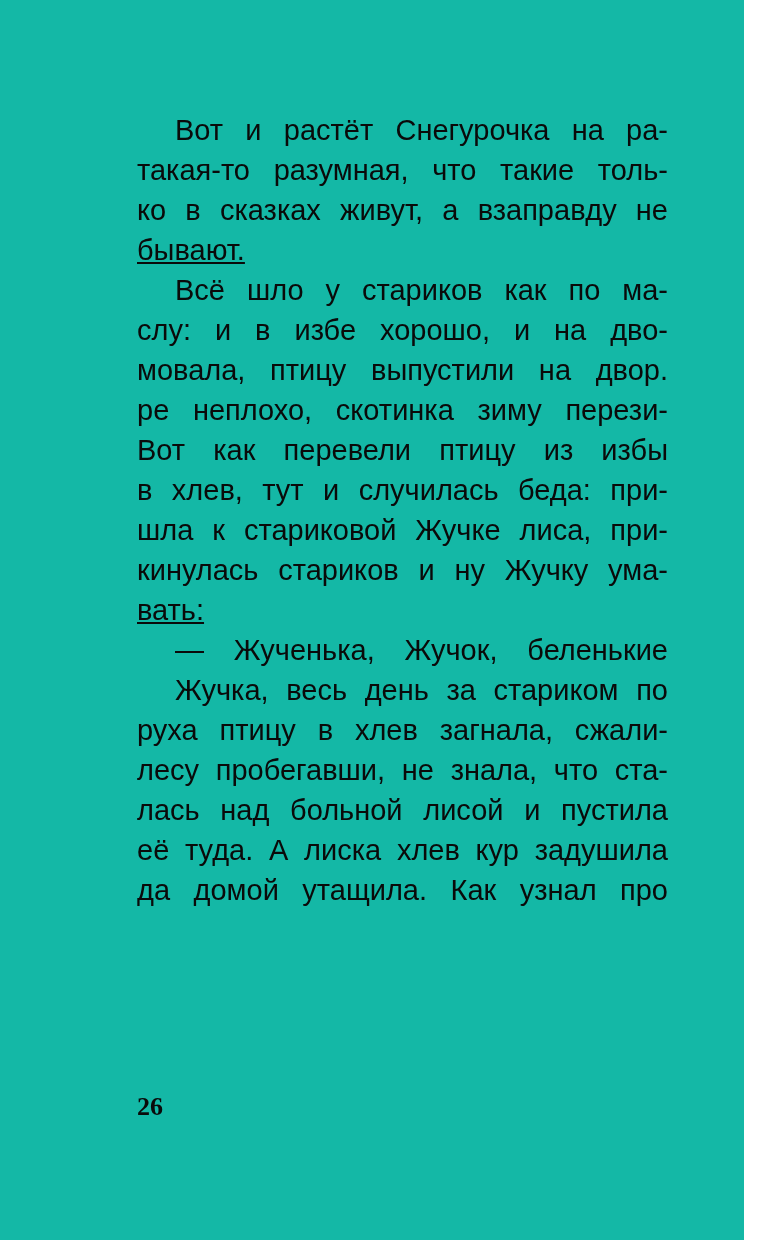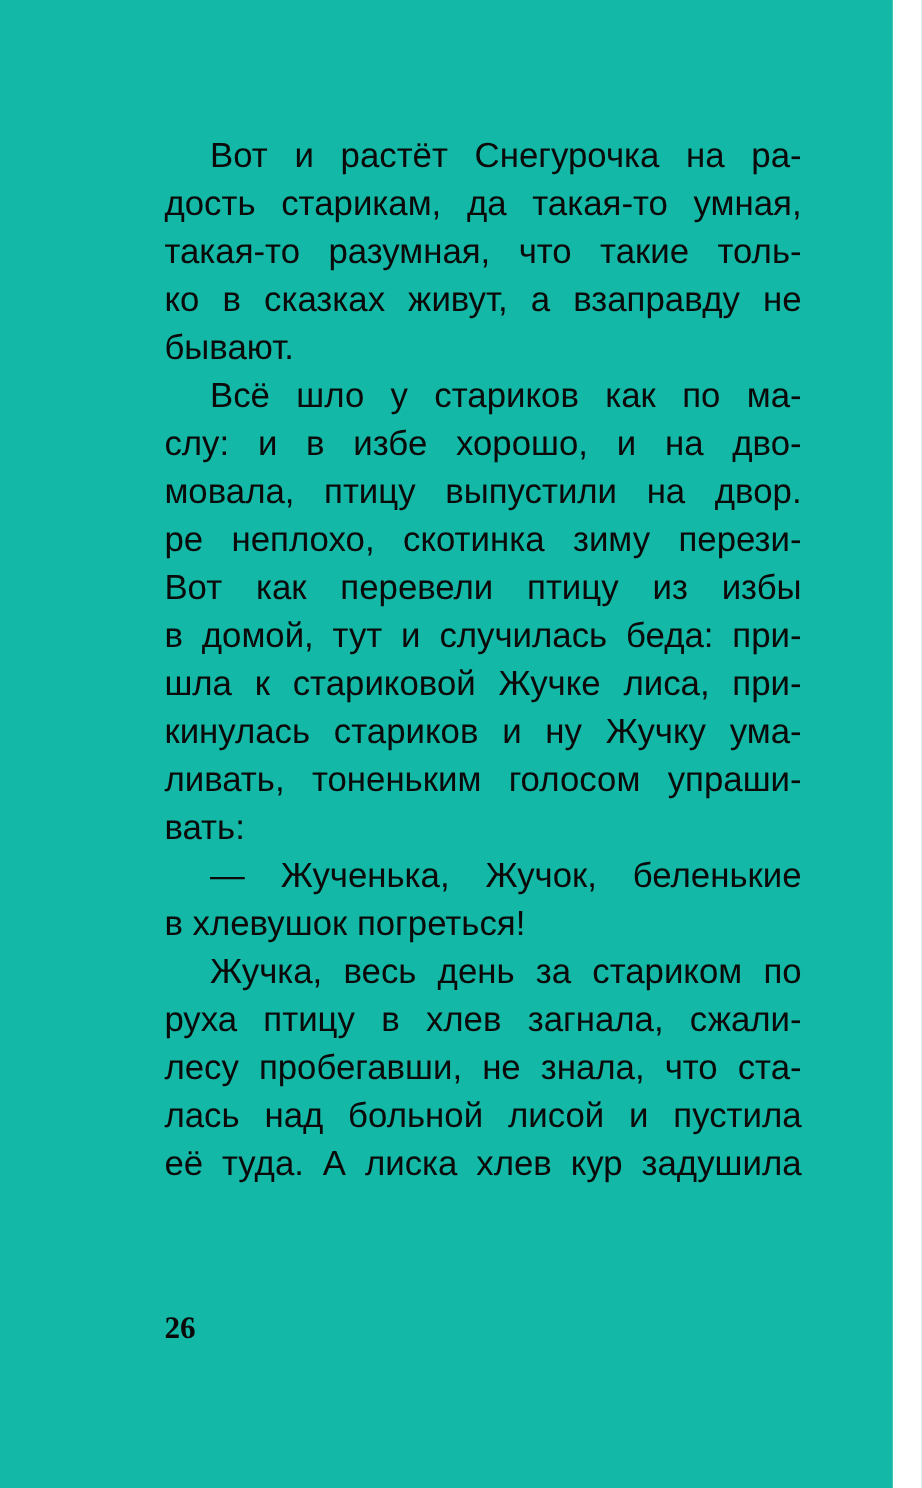--- a/index.html
+++ b/index.html
@@ -31,56 +31,55 @@
     text-align-last: justify;
     text-justify: inter-word;
     height: 40px;
     overflow: visible;
   }
   .line.indent {
     text-indent: 38px;
   }
   .line.eop {
     text-align-last: left;
+    text-decoration: underline;
   }
   .folio {
     position: absolute;
     left: 137px;
     top: 1092px;
     width: 531px;
     text-align: left;
     font-family: "Liberation Serif", serif;
     font-weight: 700;
     font-size: 26px;
     line-height: 30px;
     color: #0a0a0a;
   }
 </style>
 </head>
 <body>
 
 <div class="page">
   <div class="text-block" id="text-block">
       <div class="line indent">Вот и растёт Снегурочка на ра-</div>
-      <div class="line">дость старикам, да такая-то умная,</div>
       <div class="line">такая-то разумная, что такие толь-</div>
       <div class="line">ко в сказках живут, а взаправду не</div>
       <div class="line eop">бывают.</div>
       <div class="line indent">Всё шло у стариков как по ма-</div>
       <div class="line">слу: и в избе хорошо, и на дво-</div>
       <div class="line">мовала, птицу выпустили на двор.</div>
       <div class="line">ре неплохо, скотинка зиму перези-</div>
       <div class="line">Вот как перевели птицу из избы</div>
-      <div class="line">в домой, тут и случилась беда: при-</div>
+      <div class="line">в хлев, тут и случилась беда: при-</div>
       <div class="line">шла к стариковой Жучке лиса, при-</div>
       <div class="line">кинулась стариков и ну Жучку ума-</div>
-      <div class="line">ливать, тоненьким голосом упраши-</div>
       <div class="line eop">вать:</div>
       <div class="line indent">— Жученька, Жучок, беленькие</div>
-      <div class="line eop">в хлевушок погреться!</div>
       <div class="line indent">Жучка, весь день за стариком по</div>
       <div class="line">руха птицу в хлев загнала, сжали-</div>
       <div class="line">лесу пробегавши, не знала, что ста-</div>
       <div class="line">лась над больной лисой и пустила</div>
       <div class="line">её туда. А лиска хлев кур задушила</div>
+      <div class="line">да домой утащила. Как узнал про</div>
     </div>
   <div class="folio">26</div>
 </div>
 
 </body></html>

